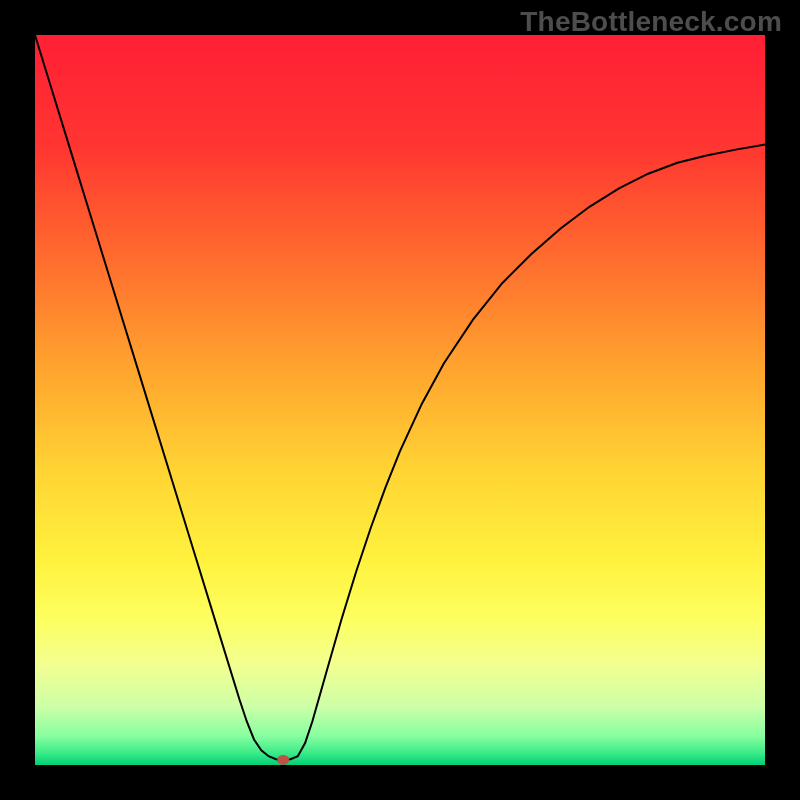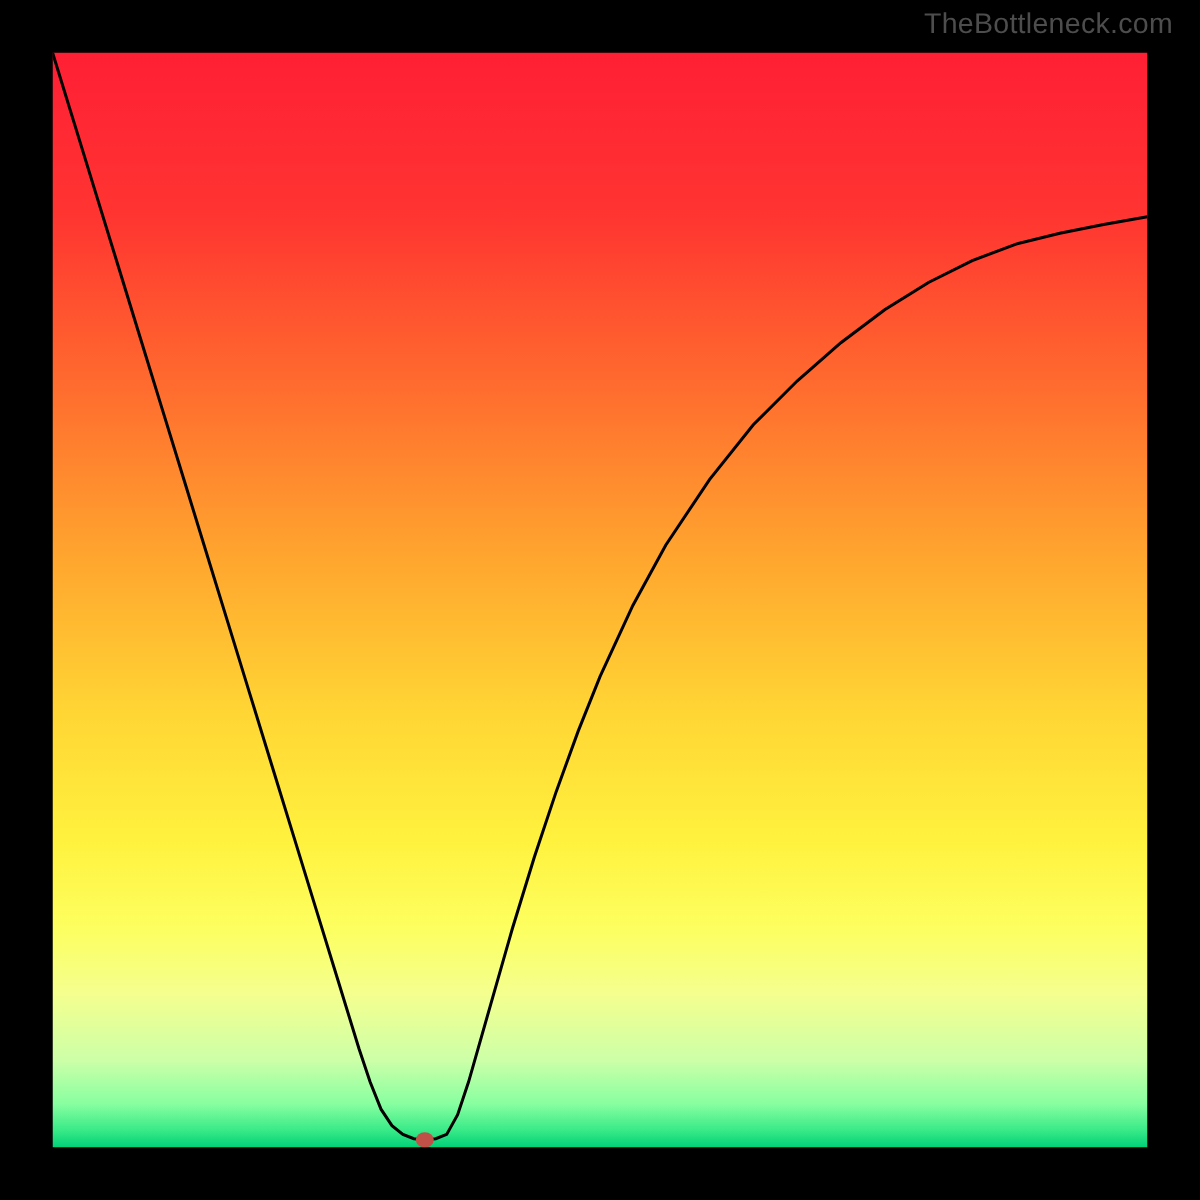--- a/index.html
+++ b/index.html
@@ -29,22 +29,22 @@
   .plot-svg {
     display: block;
     width: 730px;
     height: 730px;
   }
   .watermark {
     position: absolute;
     top: 6px;
     right: 18px;
     color: #4d4d4d;
-    font-size: 19px;
-    font-weight: 400;
+    font-size: 28px;
+    font-weight: 700;
     letter-spacing: 0.2px;
     user-select: none;
   }
 </style>
 </head>
 <body>
 
 <div class="frame">
   <div class="plot-area">
     <svg class="plot-svg" viewBox="0 0 730 730" preserveAspectRatio="none">

